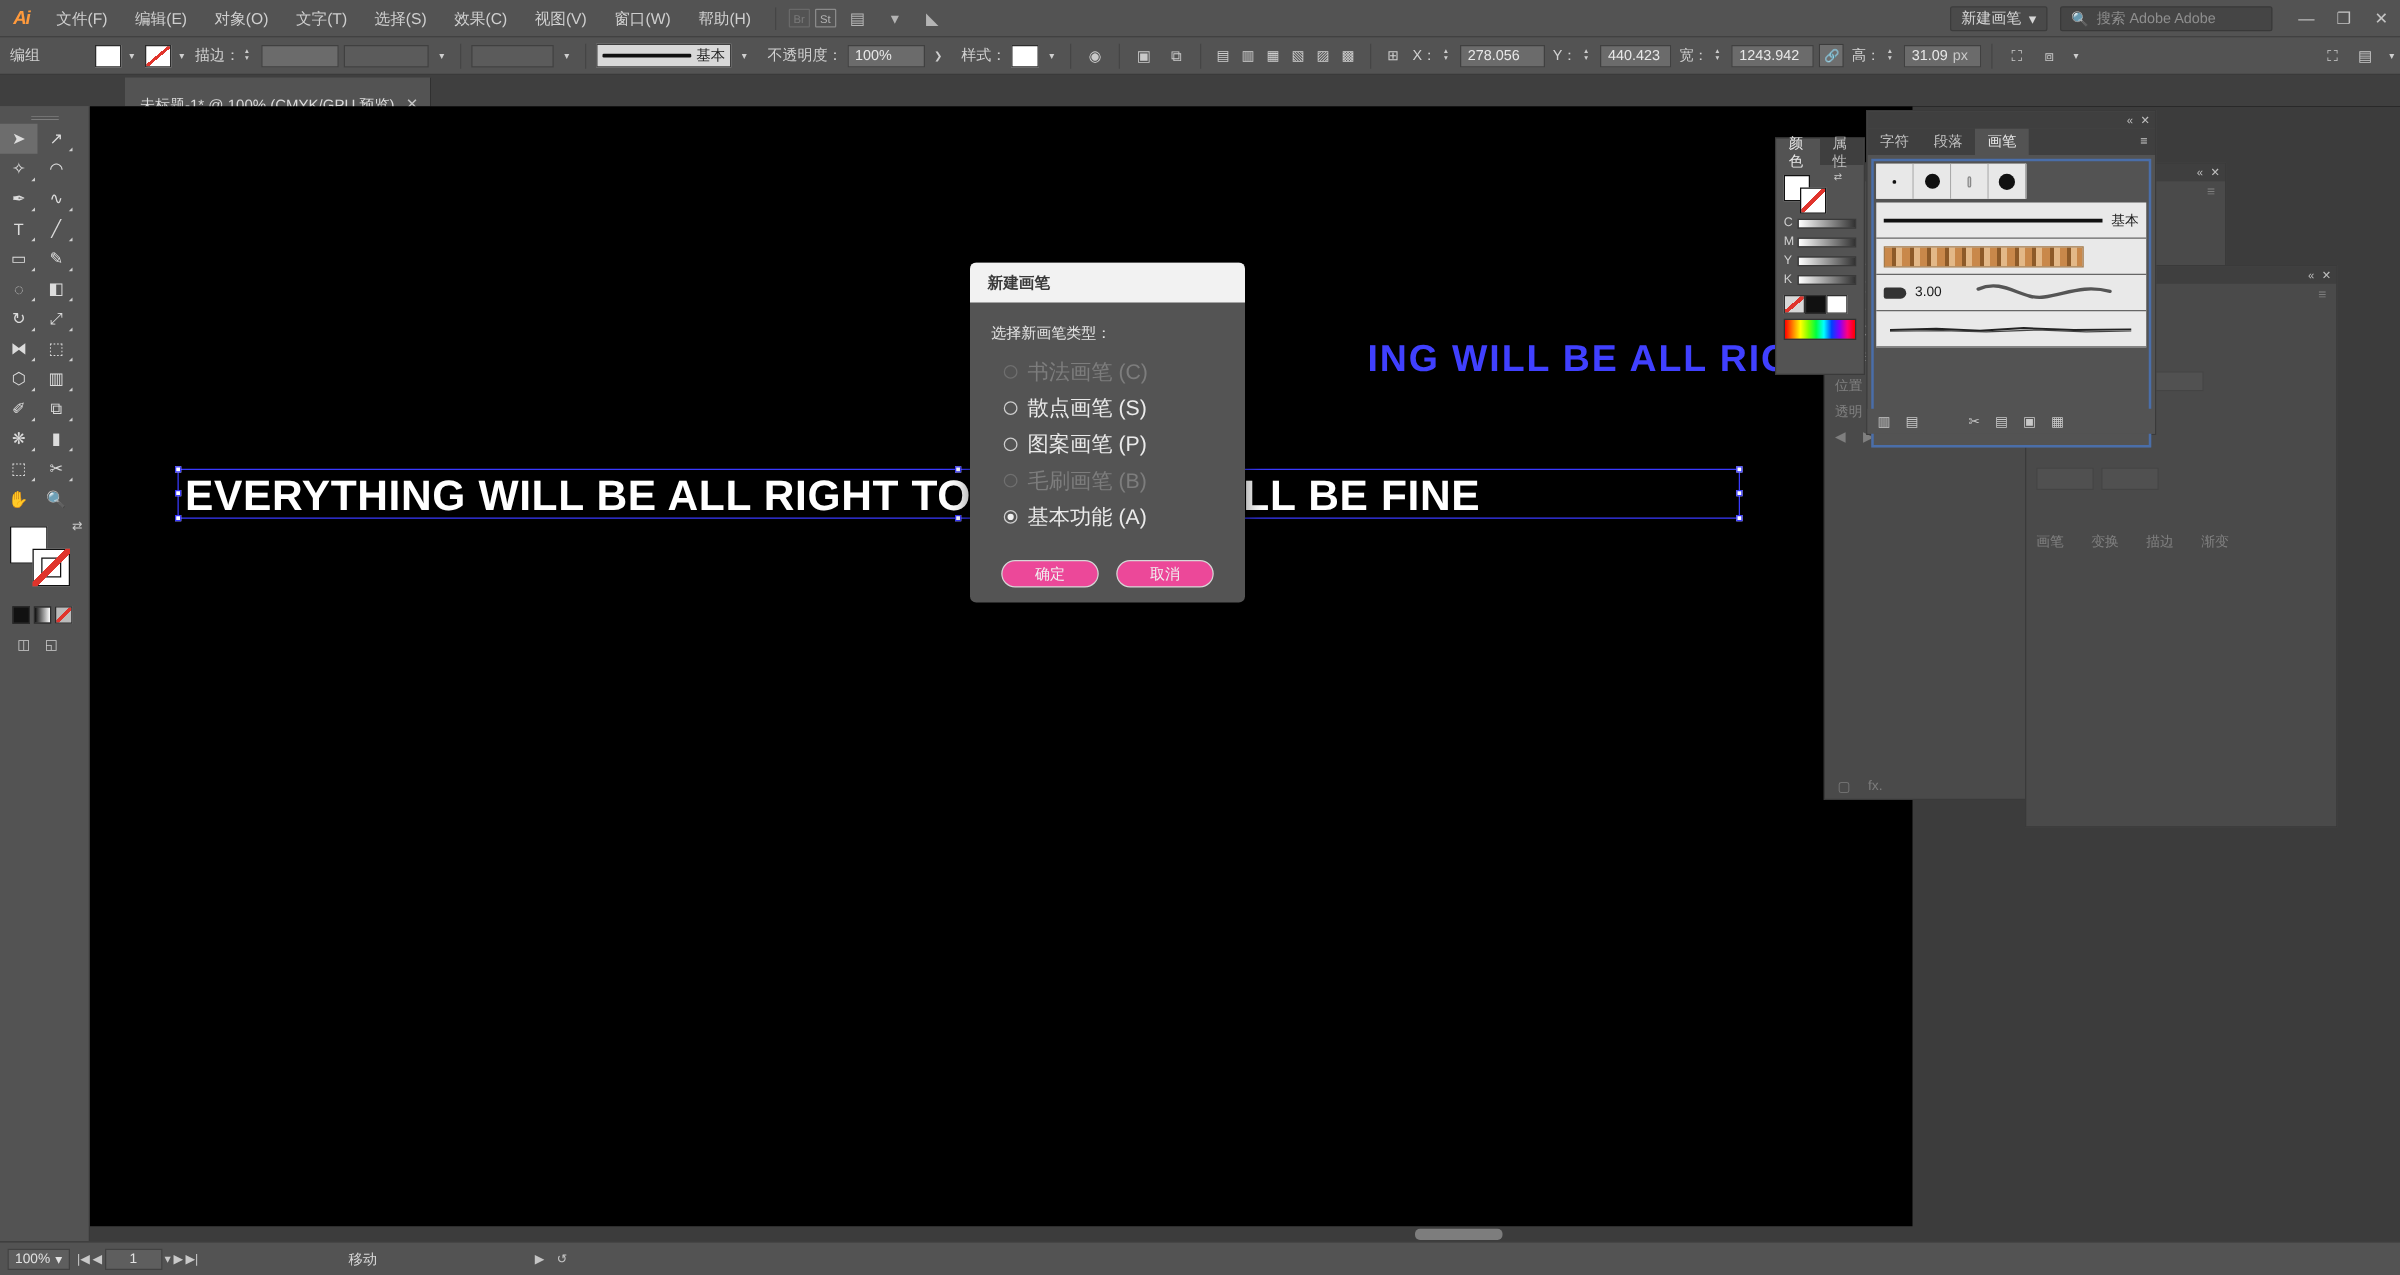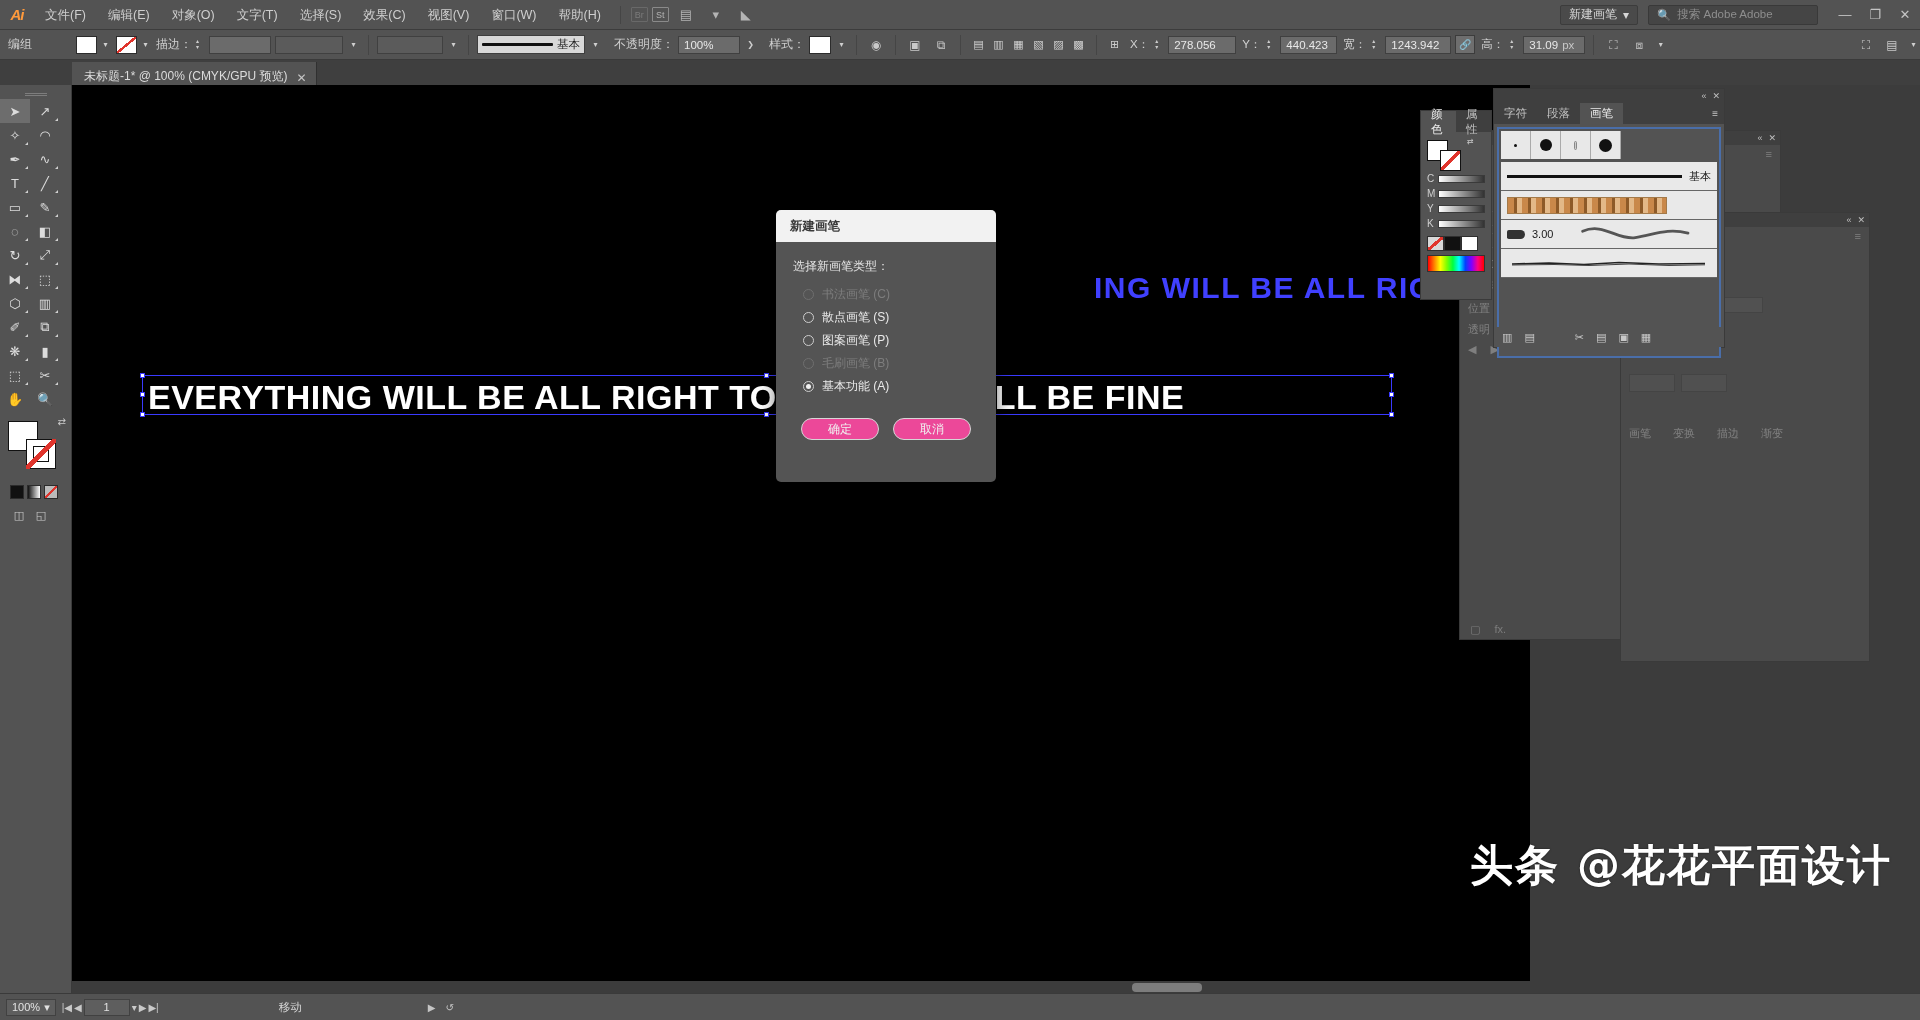--- a/index.html
+++ b/index.html
@@ -88,23 +88,23 @@
   .coord-lbl { font-size: 11.5px; color: #d2d2d2; padding: 0 2px; }
   .link-btn { width: 20px; height: 19px; background: #6e6e6e; border: 1px solid #3c3c3c;
               display:flex; align-items:center; justify-content:center; color:#e6e6e6; font-size: 10px;}
 
   
   .tabbar {
     position: absolute; top: 60px; left: 0; width: 1920px; height: 25px;
     background: #3f3f3f; display: flex; align-items: flex-end;
   }
   .doc-tab {
-    background: #535353; height: 23px; display: flex; align-items: flex-end; gap: 9px;
+    background: #535353; height: 23px; display: flex; align-items: flex-start; gap: 9px;
     padding: 14px 9px 0 12px; font-size: 12px; color: #dcdcdc;
-    border-right: 1px solid #303030; margin-left: 72px;
+    border-right: 1px solid #303030; margin-left: 100px;
   }
   .tab-close { font-size: 12px; color: #c6c6c6; }
 
   
   .toolbar {
     position: absolute; top: 85px; left: 0; width: 72px; bottom: 27px;
     background: #535353; border-right: 1px solid #3a3a3a;
     padding-top: 4px;
   }
   .tb-grip { height: 10px; display:flex; align-items:center; justify-content:center; }
@@ -254,21 +254,21 @@
     position: absolute; left: 776px; top: 210px; width: 220px; height: 272px;
     background: #545454; border-radius: 5px; overflow: hidden;
     box-shadow: 0 6px 18px rgba(0,0,0,0.55);
   }
   .dlg-title {
     height: 32px; background: #f2f2f2; display:flex; align-items:center; padding-left: 14px;
     font-size: 12.5px; color: #3a3a3a; font-weight: bold;
   }
   .dlg-body { padding: 16px 0 0 0; }
   .dlg-prompt { font-size: 12px; color: #e4e4e4; padding-left: 17px; padding-bottom: 8px; }
-  .radio-row { display:flex; align-items:center; gap: 8px; padding: 3px 0 3px 27px; font-size: 12px; color:#eaeaea; }
+  .radio-row { display:flex; align-items:center; gap: 8px; padding: 3px 0 3px 27px; font-size: 17px; color:#eaeaea; }
   .radio-row.disabled { color: #7d7d7d; }
   .radio {
     width: 11px; height: 11px; border-radius: 50%; border: 1px solid #cdcdcd; background: #545454;
     display:flex; align-items:center; justify-content:center; flex: 0 0 auto;
   }
   .radio.disabled { border-color: #6f6f6f; }
   .radio.checked::after { content:''; width: 5px; height: 5px; border-radius: 50%; background: #f0f0f0; }
   .dlg-buttons { display:flex; gap: 14px; justify-content:center; margin-top: 20px; }
   .dlg-btn {
     width: 78px; height: 22px; border-radius: 11px; border: 1px solid #d6d6d6;
@@ -509,21 +509,20 @@
       <div class="sel-handle" style="right:-3px;top:-3px"></div>
       <div class="sel-handle" style="left:-3px;top:calc(50% - 3px)"></div>
       <div class="sel-handle" style="right:-3px;top:calc(50% - 3px)"></div>
       <div class="sel-handle" style="left:-3px;bottom:-3px"></div>
       <div class="sel-handle" style="left:calc(50% - 3px);bottom:-3px"></div>
       <div class="sel-handle" style="right:-3px;bottom:-3px"></div>
     </div>
 
     <div class="art-main">EVERYTHING WILL BE ALL RIGHT TOMORROW WILL BE FINE</div>
 
-    <div class="watermark">头条 @花花平面设计</div>
 
     <div class="hscroll">
       <div class="hscroll-thumb"></div>
     </div>
   </div>
 
   <div class="panel" id="sidePanelA">
     <div class="panel-header">
       <span class="ph-btn">«</span>
       <span class="ph-btn">✕</span>

